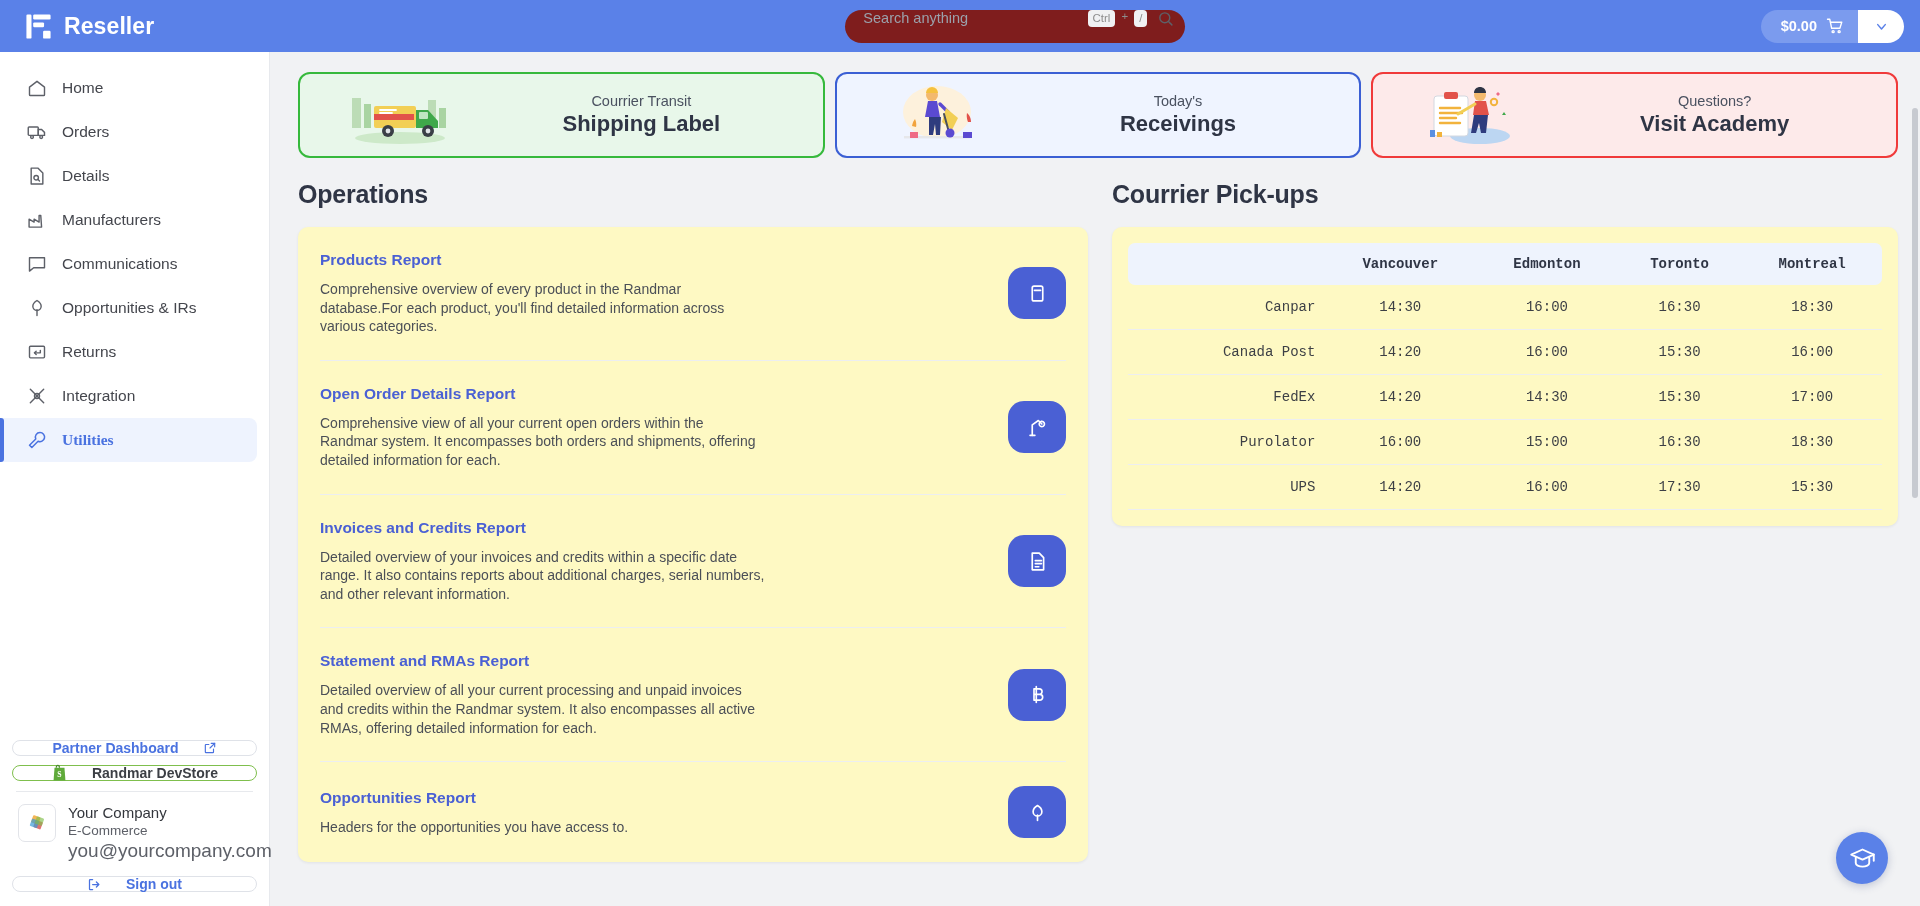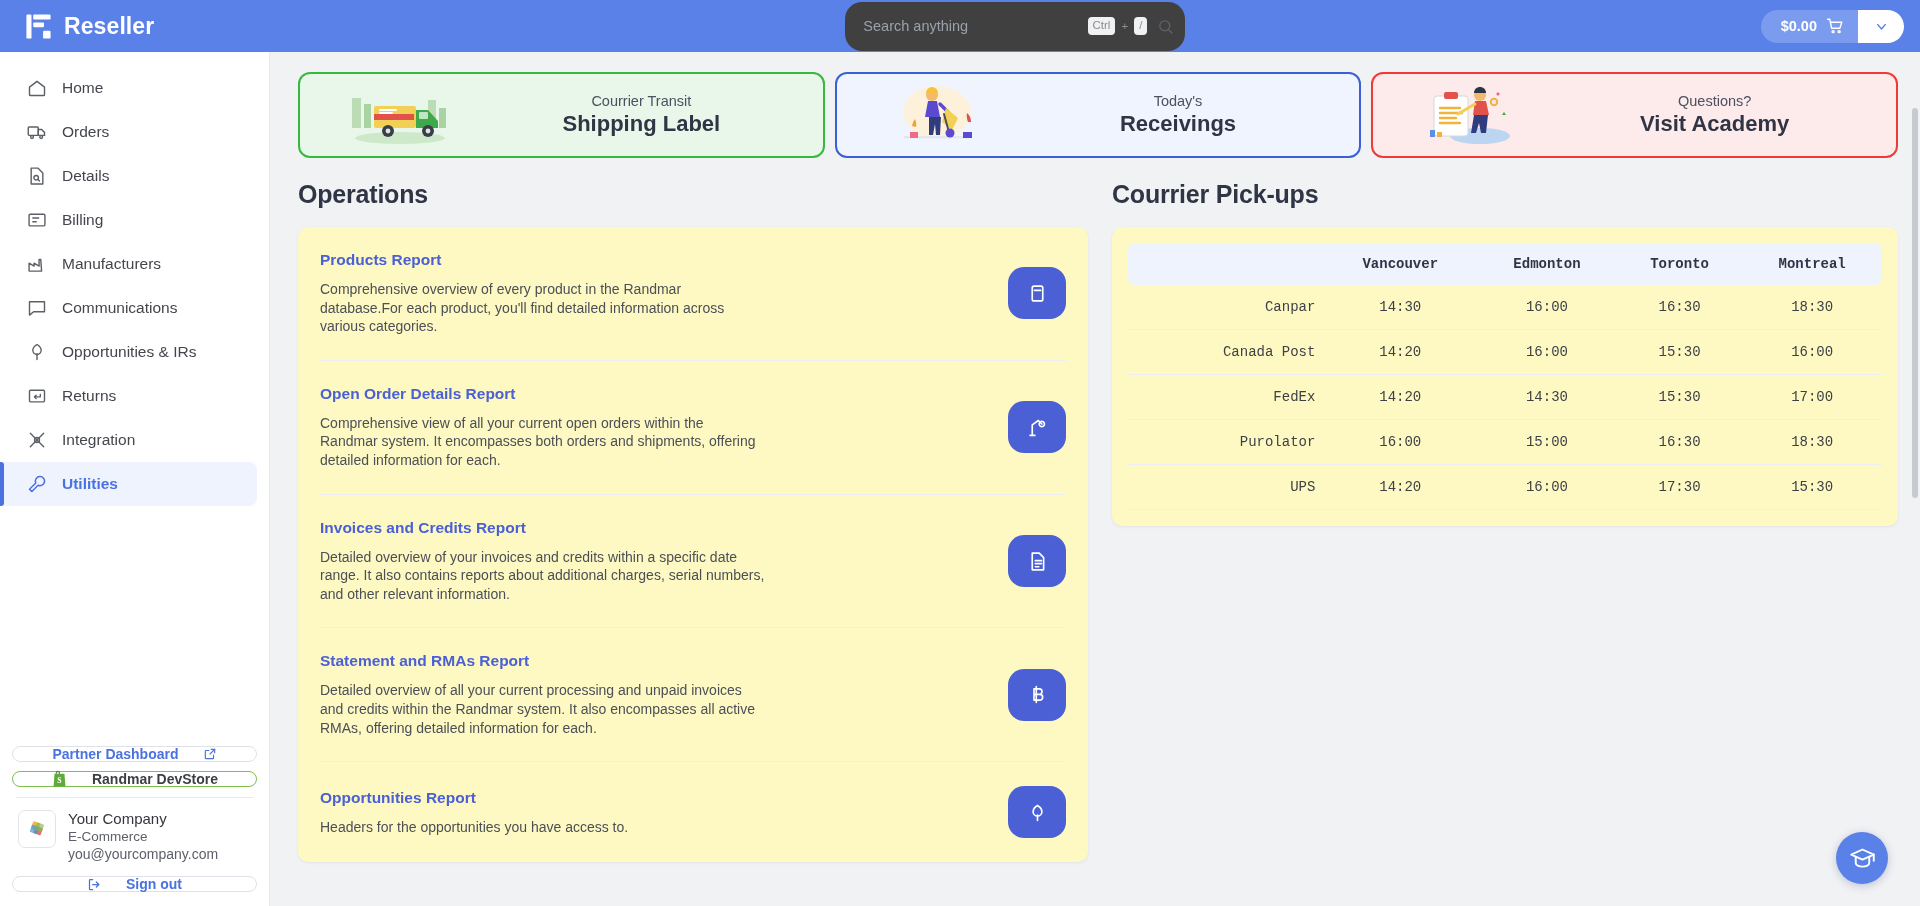--- a/index.html
+++ b/index.html
@@ -22,22 +22,22 @@
     width: 270px; display: flex; align-items: center;
     gap: 11px; padding-left: 24px; flex: 0 0 auto;
   }
   .brand-mark { width: 29px; height: 29px; display: block; }
   .brand-name {
     color: #ffffff; font-size: 23px; font-weight: bold;
     letter-spacing: .1px;
   }
   .search-wrap { flex: 1 1 auto; display: flex; justify-content: center; }
   .searchbox {
-    width: 340px; height: 49px; background: #404040;
-    border-radius: 17px; display: flex; align-items: center;
+    width: 340px; height: 33px; background: #7f1d1d;
+    border-radius: 17px; display: flex; align-items: flex-start;
     padding: 0 11px 0 18px; gap: 6px;
   }
   .search-placeholder {
     flex: 1 1 auto; color: #9ba1ab; font-size: 14.5px;
   }
   .kbd {
     background: #f0f1f3; color: #8d8d8d; font-size: 11.5px;
     border-radius: 4px; padding: 3px 5px; line-height: 1;
   }
   .kbd-plus { color: #8d8d8d; font-size: 11.5px; }
@@ -68,21 +68,21 @@
   }
   .nav { padding-top: 14px; flex: 0 0 auto; }
   .nav-item {
     height: 44px; display: flex; align-items: center;
     gap: 15px; padding-left: 27px; margin: 0 12px 0 0;
     border-radius: 0 8px 8px 0; cursor: pointer;
     position: relative;
   }
   .nav-item .nav-ico { width: 20px; height: 20px; flex: 0 0 auto; }
   .nav-label { font-size: 15.5px; color: #44464d; }
-  .nav-item.active { background: #eef3fe; }
+  .nav-item.active { background: #eef3fe; font-family: Liberation Serif, serif; }
   .nav-item.active::before {
     content: ""; position: absolute; left: 0; top: 0;
     width: 4px; height: 100%; background: #4a72e0;
     border-radius: 0 3px 3px 0;
   }
   .nav-item.active .nav-label { color: #4a72e0; font-weight: bold; }
 
   .side-spacer { flex: 1 1 auto; }
   .side-footer { padding: 0 12px 14px 12px; }
   .sf-btn {
@@ -98,21 +98,21 @@
     display: flex; gap: 12px; align-items: flex-start;
     padding: 0 2px 14px 6px;
   }
   .company-logo {
     width: 38px; height: 38px; border: 1px solid #e2e4e9;
     border-radius: 7px; display: flex; align-items: center;
     justify-content: center; flex: 0 0 auto;
   }
   .company-name { font-size: 15px; color: #33363c; margin-bottom: 2px; }
   .company-type { font-size: 13.5px; color: #5d6068; margin-bottom: 2px; }
-  .company-email { font-size: 14px; color: #5d6068; }
+  .company-email { font-size: 19px; color: #5d6068; }
   .sf-btn.signout { color: #4a72e0; font-weight: bold; margin-bottom: 0; }
 
   
   .main {
     position: absolute; top: 52px; left: 270px;
     width: 1650px; height: 854px;
     overflow: hidden; background: #f1f2f4;
   }
   .banners {
     display: flex; gap: 10px; padding: 20px 22px 0 28px;
@@ -258,28 +258,20 @@
 
     <div class="nav-item">
       <svg class="nav-ico" viewBox="0 0 24 24" fill="none" stroke="#5d6068" stroke-width="1.7">
         <path d="M5 2.5h8l6 6v13H5z" stroke-linejoin="round"></path>
         <circle cx="11" cy="14" r="2.7"></circle>
           <line x1="13" y1="16" x2="15" y2="18" stroke-linecap="round"></line>
       </svg>
       <span class="nav-label">Details</span>
     </div>
 
-    <div class="nav-item">
-      <svg class="nav-ico" viewBox="0 0 24 24" fill="none" stroke="#5d6068" stroke-width="1.7">
-        <rect x="2.5" y="5" width="19" height="14" rx="1.2"></rect>
-        <line x1="7" y1="9.5" x2="14" y2="9.5" stroke-linecap="round"></line>
-        <line x1="7" y1="14" x2="11" y2="14" stroke-linecap="round"></line>
-      </svg>
-      <span class="nav-label">Billing</span>
-    </div>
 
     <div class="nav-item">
       <svg class="nav-ico" viewBox="0 0 24 24" fill="none" stroke="#5d6068" stroke-width="1.7">
         <path d="M2.5 20.5V11l6 3.5V11l6 3.5V6.5h2l1 14z" stroke-linejoin="round"></path>
       </svg>
       <span class="nav-label">Manufacturers</span>
     </div>
 
     <div class="nav-item">
       <svg class="nav-ico" viewBox="0 0 24 24" fill="none" stroke="#5d6068" stroke-width="1.7">

